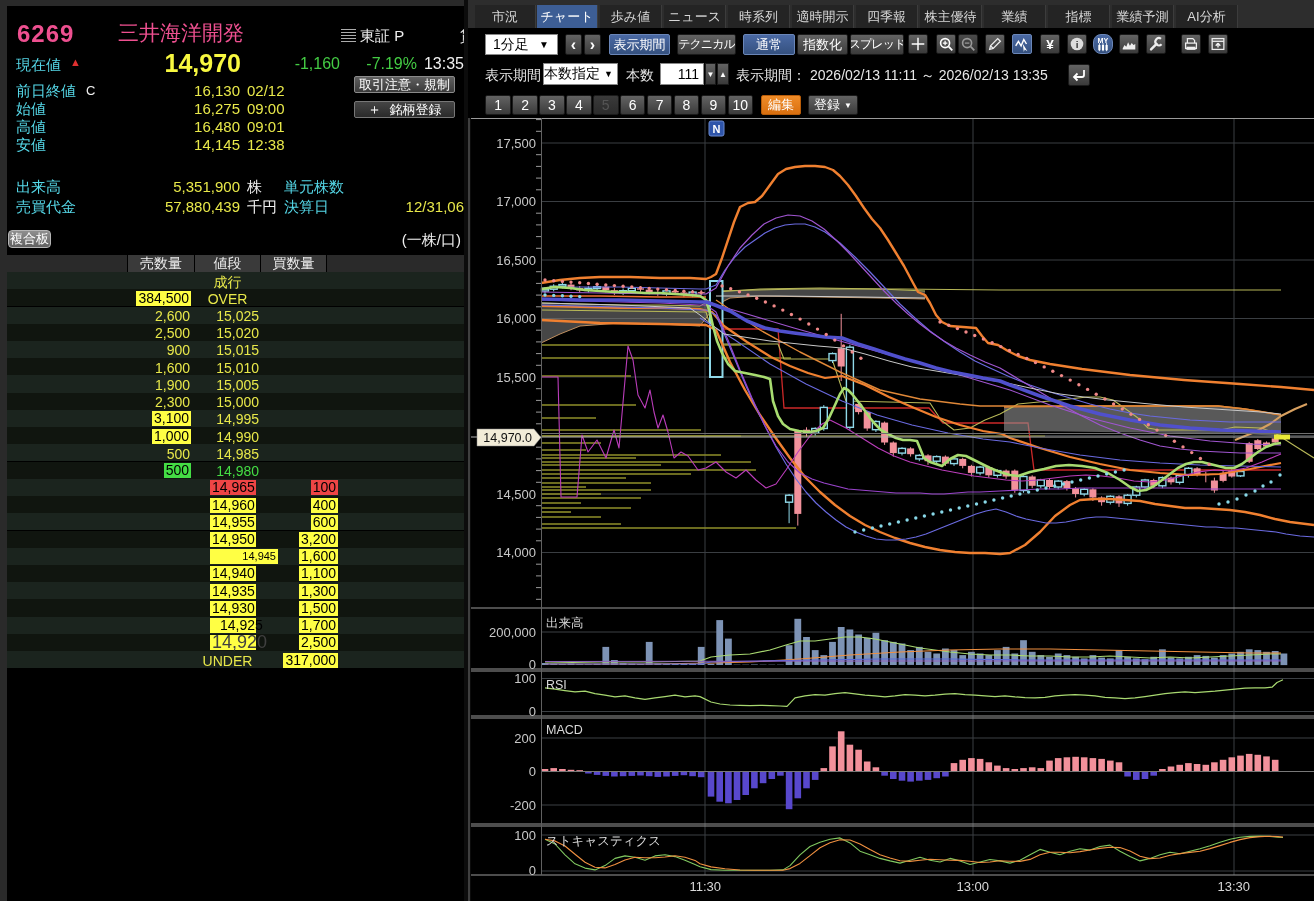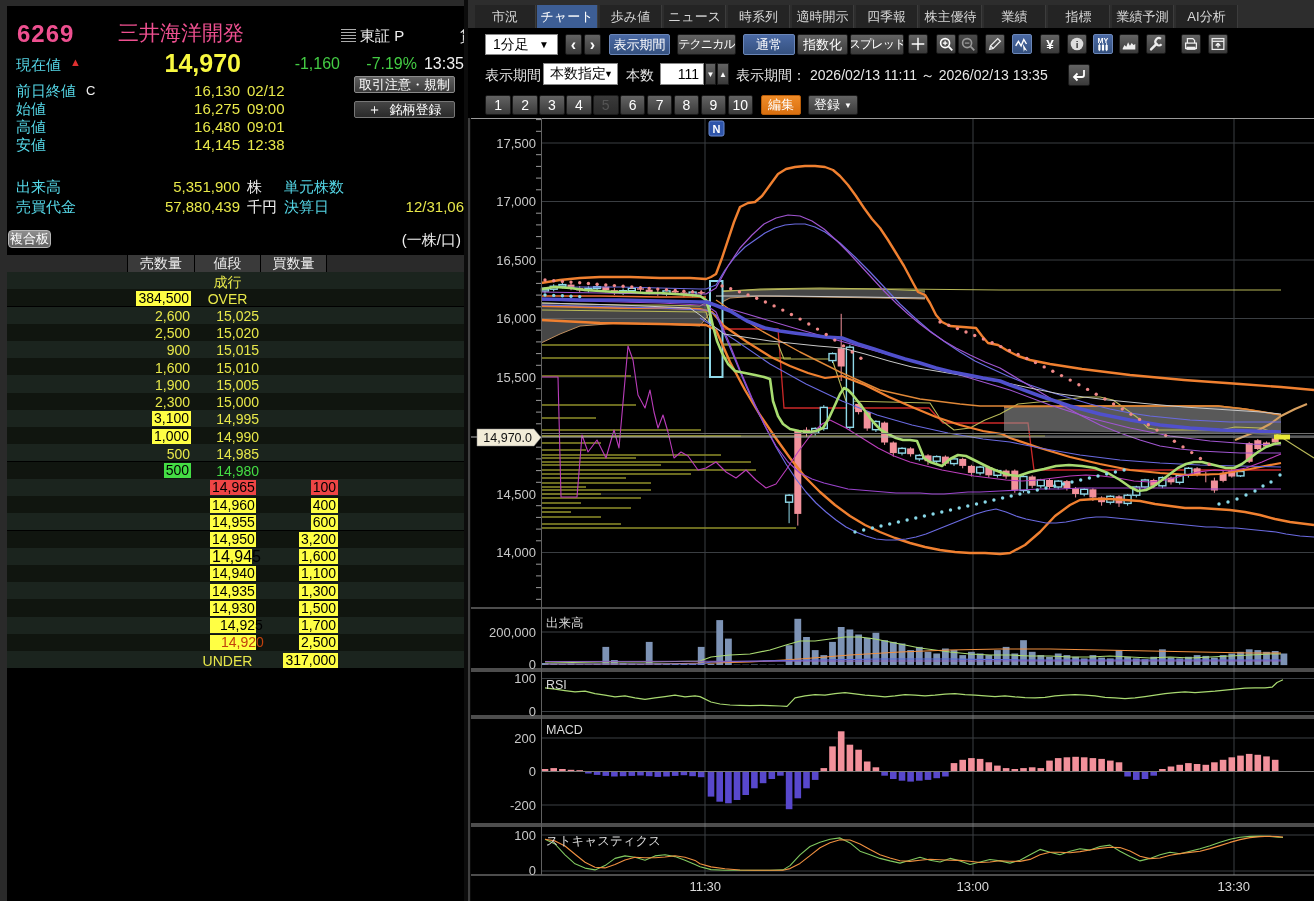--- a/index.html
+++ b/index.html
@@ -96,36 +96,36 @@
 <div style="position:absolute;left:7px;top:496.0px;width:457px;height:17.2px;background:#10150f"></div>
 <div style="position:absolute;left:210px;top:497.5px;width:46px;background:#ffff44;color:#000;font-size:14px;line-height:15px;text-align:right;padding:0 2px">14,960</div>
 <div style="position:absolute;right:976px;top:497.5px;background:#ffff44;color:#000;font-size:14px;line-height:15px;padding:0 2px">400</div>
 <div style="position:absolute;left:7px;top:513.2px;width:457px;height:17.2px;background:#1b241e"></div>
 <div style="position:absolute;left:210px;top:514.7px;width:46px;background:#ffff44;color:#000;font-size:14px;line-height:15px;text-align:right;padding:0 2px">14,955</div>
 <div style="position:absolute;right:976px;top:514.7px;background:#ffff44;color:#000;font-size:14px;line-height:15px;padding:0 2px">600</div>
 <div style="position:absolute;left:7px;top:530.5px;width:457px;height:17.2px;background:#10150f"></div>
 <div style="position:absolute;left:210px;top:532.0px;width:46px;background:#ffff44;color:#000;font-size:14px;line-height:15px;text-align:right;padding:0 2px">14,950</div>
 <div style="position:absolute;right:976px;top:532.0px;background:#ffff44;color:#000;font-size:14px;line-height:15px;padding:0 2px">3,200</div>
 <div style="position:absolute;left:7px;top:547.7px;width:457px;height:17.2px;background:#1b241e"></div>
-<div style="position:absolute;left:210px;top:549.2px;width:42px;background:#ffff44;color:#000;font-size:16px;line-height:15px;text-align:right;padding:0 2px">14,945</div>
+<div style="position:absolute;left:210px;top:549.2px;width:68px;background:#ffff44;color:#000;font-size:11px;line-height:15px;text-align:right;padding:0 2px">14,945</div>
 <div style="position:absolute;right:976px;top:549.2px;background:#ffff44;color:#000;font-size:14px;line-height:15px;padding:0 2px">1,600</div>
 <div style="position:absolute;left:7px;top:564.9px;width:457px;height:17.2px;background:#10150f"></div>
 <div style="position:absolute;left:210px;top:566.4px;width:46px;background:#ffff44;color:#000;font-size:14px;line-height:15px;text-align:right;padding:0 2px">14,940</div>
 <div style="position:absolute;right:976px;top:566.4px;background:#ffff44;color:#000;font-size:14px;line-height:15px;padding:0 2px">1,100</div>
 <div style="position:absolute;left:7px;top:582.1px;width:457px;height:17.2px;background:#1b241e"></div>
 <div style="position:absolute;left:210px;top:583.6px;width:46px;background:#ffff44;color:#000;font-size:14px;line-height:15px;text-align:right;padding:0 2px">14,935</div>
 <div style="position:absolute;right:976px;top:583.6px;background:#ffff44;color:#000;font-size:14px;line-height:15px;padding:0 2px">1,300</div>
 <div style="position:absolute;left:7px;top:599.4px;width:457px;height:17.2px;background:#10150f"></div>
 <div style="position:absolute;left:210px;top:600.9px;width:46px;background:#ffff44;color:#000;font-size:14px;line-height:15px;text-align:right;padding:0 2px">14,930</div>
 <div style="position:absolute;right:976px;top:600.9px;background:#ffff44;color:#000;font-size:14px;line-height:15px;padding:0 2px">1,500</div>
 <div style="position:absolute;left:7px;top:616.6px;width:457px;height:17.2px;background:#1b241e"></div>
 <div style="position:absolute;left:210px;top:618.1px;width:46px;background:#ffff44;color:#000;font-size:14px;line-height:15px;text-align:right;padding:0 10px">14,925</div>
 <div style="position:absolute;right:976px;top:618.1px;background:#ffff44;color:#000;font-size:14px;line-height:15px;padding:0 2px">1,700</div>
 <div style="position:absolute;left:7px;top:633.8px;width:457px;height:17.2px;background:#10150f"></div>
-<div style="position:absolute;left:210px;top:635.3px;width:46px;background:#ffff44;color:#c2410c;font-size:14px;line-height:15px;text-align:right;padding:0 11px">14,920</div>
+<div style="position:absolute;left:210px;top:635.3px;width:46px;background:#ffff44;color:#404040;font-size:18px;line-height:15px;text-align:right;padding:0 2px">14,920</div>
 <div style="position:absolute;right:976px;top:635.3px;background:#ffff44;color:#000;font-size:14px;line-height:15px;padding:0 2px">2,500</div>
 <div style="position:absolute;left:7px;top:651.1px;width:457px;height:17.2px;background:#1b241e"></div>
 <div style="position:absolute;left:195px;top:653.6px;width:65px;text-align:center;color:#e8e84a;font-size:14px;line-height:1">UNDER</div>
 <div style="position:absolute;right:976px;top:652.6px;background:#ffff44;color:#000;font-size:14px;line-height:15px;padding:0 2px">317,000</div>
 <div style="position:absolute;left:468px;top:0px;width:846px;height:28px;background:#2d2d2d"></div>
 <div style="position:absolute;left:468px;top:28px;width:846px;height:90px;background:#000"></div>
 <div style="position:absolute;left:475px;top:5px;width:61px;height:23px;background:#242424;color:#d8d8d8;font-size:13px;display:flex;align-items:center;justify-content:center;border-right:1px solid #3c3c3c">市況</div>
 <div style="position:absolute;left:537px;top:5px;width:61px;height:23px;background:#3d5e95;color:#fff;font-size:13px;display:flex;align-items:center;justify-content:center;border-right:1px solid #3c3c3c">チャート</div>
 <div style="position:absolute;left:600px;top:5px;width:62px;height:23px;background:#242424;color:#d8d8d8;font-size:13px;display:flex;align-items:center;justify-content:center;border-right:1px solid #3c3c3c">歩み値</div>
 <div style="position:absolute;left:664px;top:5px;width:62px;height:23px;background:#242424;color:#d8d8d8;font-size:13px;display:flex;align-items:center;justify-content:center;border-right:1px solid #3c3c3c">ニュース</div>
@@ -183,21 +183,21 @@
     <svg width="20" height="20" viewBox="0 0 20 20">
       <text x="10" y="15" font-size="15" font-weight="bold" fill="#fff" text-anchor="middle" font-family="Liberation Sans">¥</text>
     </svg>
   </div>
 <div style="position:absolute;left:1067px;top:34px;width:20px;height:20px;background:linear-gradient(#636363,#3a3a3a);border:1px solid #1a1a1a;border-radius:2px;color:#fff;display:flex;align-items:center;justify-content:center;padding:0">
     <svg width="20" height="20" viewBox="0 0 20 20">
       <circle cx="10" cy="10" r="7" fill="#ddd"></circle>
       <text x="10" y="14" font-size="11" font-weight="bold" fill="#333" text-anchor="middle" font-family="Liberation Serif">i</text>
     </svg>
   </div>
-<div style="position:absolute;left:1093px;top:34px;width:20px;height:20px;background:linear-gradient(#4a69a4,#35517f);border:1px solid #6a86b8;border-radius:2px;color:#fff;display:flex;align-items:center;justify-content:center;padding:0">
+<div style="position:absolute;left:1093px;top:34px;width:20px;height:20px;background:linear-gradient(#4a69a4,#35517f);border:1px solid #6a86b8;border-radius:8px;color:#fff;display:flex;align-items:center;justify-content:center;padding:0">
     <svg width="20" height="20" viewBox="0 0 20 20">
       <text x="10" y="9" font-size="8" font-weight="bold" fill="#fff" text-anchor="middle" font-family="Liberation Sans">MY</text>
       <path d="M6 11 V17 M10 11 V17 M14 11 V17" stroke="#fff" stroke-width="2.4"></path>
       <path d="M6 9 V18 M10 9 V18 M14 9 V18" stroke="#fff" stroke-width="1"></path>
     </svg>
   </div>
 <div style="position:absolute;left:1119px;top:34px;width:20px;height:20px;background:linear-gradient(#636363,#3a3a3a);border:1px solid #1a1a1a;border-radius:2px;color:#fff;display:flex;align-items:center;justify-content:center;padding:0">
     <svg width="20" height="20" viewBox="0 0 20 20">
       <path d="M3 15 L5 11 L7 13 L9 8 L11 12 L13 9 L15 11 L17 10 V16 H3 Z" fill="#eee"></path>
     </svg>
@@ -216,21 +216,21 @@
     </svg>
   </div>
 <div style="position:absolute;left:1208px;top:34px;width:20px;height:20px;background:linear-gradient(#636363,#3a3a3a);border:1px solid #1a1a1a;border-radius:2px;color:#fff;display:flex;align-items:center;justify-content:center;padding:0">
     <svg width="20" height="20" viewBox="0 0 20 20">
       <rect x="3.5" y="4" width="13" height="12" fill="none" stroke="#eee" stroke-width="1.4"></rect>
       <path d="M3.5 7 H16.5" stroke="#eee" stroke-width="1.4"></path>
       <path d="M10 14 V9.5 M10 9 L7.5 12 M10 9 L12.5 12" stroke="#eee" stroke-width="1.6"></path>
     </svg>
   </div>
 <div style="position:absolute;left:485px;top:68px;font-size:14px;color:#e8e8e8;line-height:1;white-space:nowrap">表示期間</div>
-<div style="position:absolute;left:543px;top:63px;width:75px;height:22px;background:#fff;border:1px solid #888;color:#000;font-size:14px;display:flex;align-items:center;padding-left:6px">本数指定<span style="position:absolute;right:4px;font-size:9px">▼</span></div>
+<div style="position:absolute;left:543px;top:63px;width:75px;height:22px;background:#fff;border:1px solid #888;color:#000;font-size:14px;display:flex;align-items:center;padding-left:0">本数指定<span style="position:absolute;right:4px;font-size:9px">▼</span></div>
 <div style="position:absolute;left:626px;top:68px;font-size:14px;color:#e8e8e8;line-height:1;white-space:nowrap">本数</div>
 <div style="position:absolute;left:660px;top:63px;width:44px;height:22px;background:#fff;border:1px solid #888;color:#000;font-size:14px;display:flex;align-items:center;justify-content:flex-end;padding-right:4px">111</div>
 <div style="position:absolute;left:705px;top:63px;width:11px;height:22px;background:linear-gradient(#636363,#3a3a3a);border:1px solid #1a1a1a;border-radius:2px;color:#fff;font-size:8px;display:flex;align-items:center;justify-content:center;border-radius:0">▼</div>
 <div style="position:absolute;left:717px;top:63px;width:12px;height:22px;background:linear-gradient(#636363,#3a3a3a);border:1px solid #1a1a1a;border-radius:2px;color:#fff;font-size:8px;display:flex;align-items:center;justify-content:center;border-radius:0">▲</div>
 <div style="position:absolute;left:736px;top:68px;font-size:14px;color:#e8e8e8;line-height:1;white-space:nowrap">表示期間：</div>
 <div style="position:absolute;left:810px;top:68px;font-size:14px;color:#e8e8e8;line-height:1;white-space:nowrap">2026/02/13 11:11 ～ 2026/02/13 13:35</div>
 <div style="position:absolute;left:1068px;top:64px;width:22px;height:22px;background:linear-gradient(#636363,#3a3a3a);border:1px solid #1a1a1a;border-radius:2px;color:#fff;display:flex;align-items:center;justify-content:center">
     <svg width="16" height="16" viewBox="0 0 16 16">
       <path d="M13 3 V8 a2 2 0 0 1 -2 2 H4 M6.5 6.5 L3 10 L6.5 13.5" fill="none" stroke="#fff" stroke-width="1.8"></path>
     </svg>

